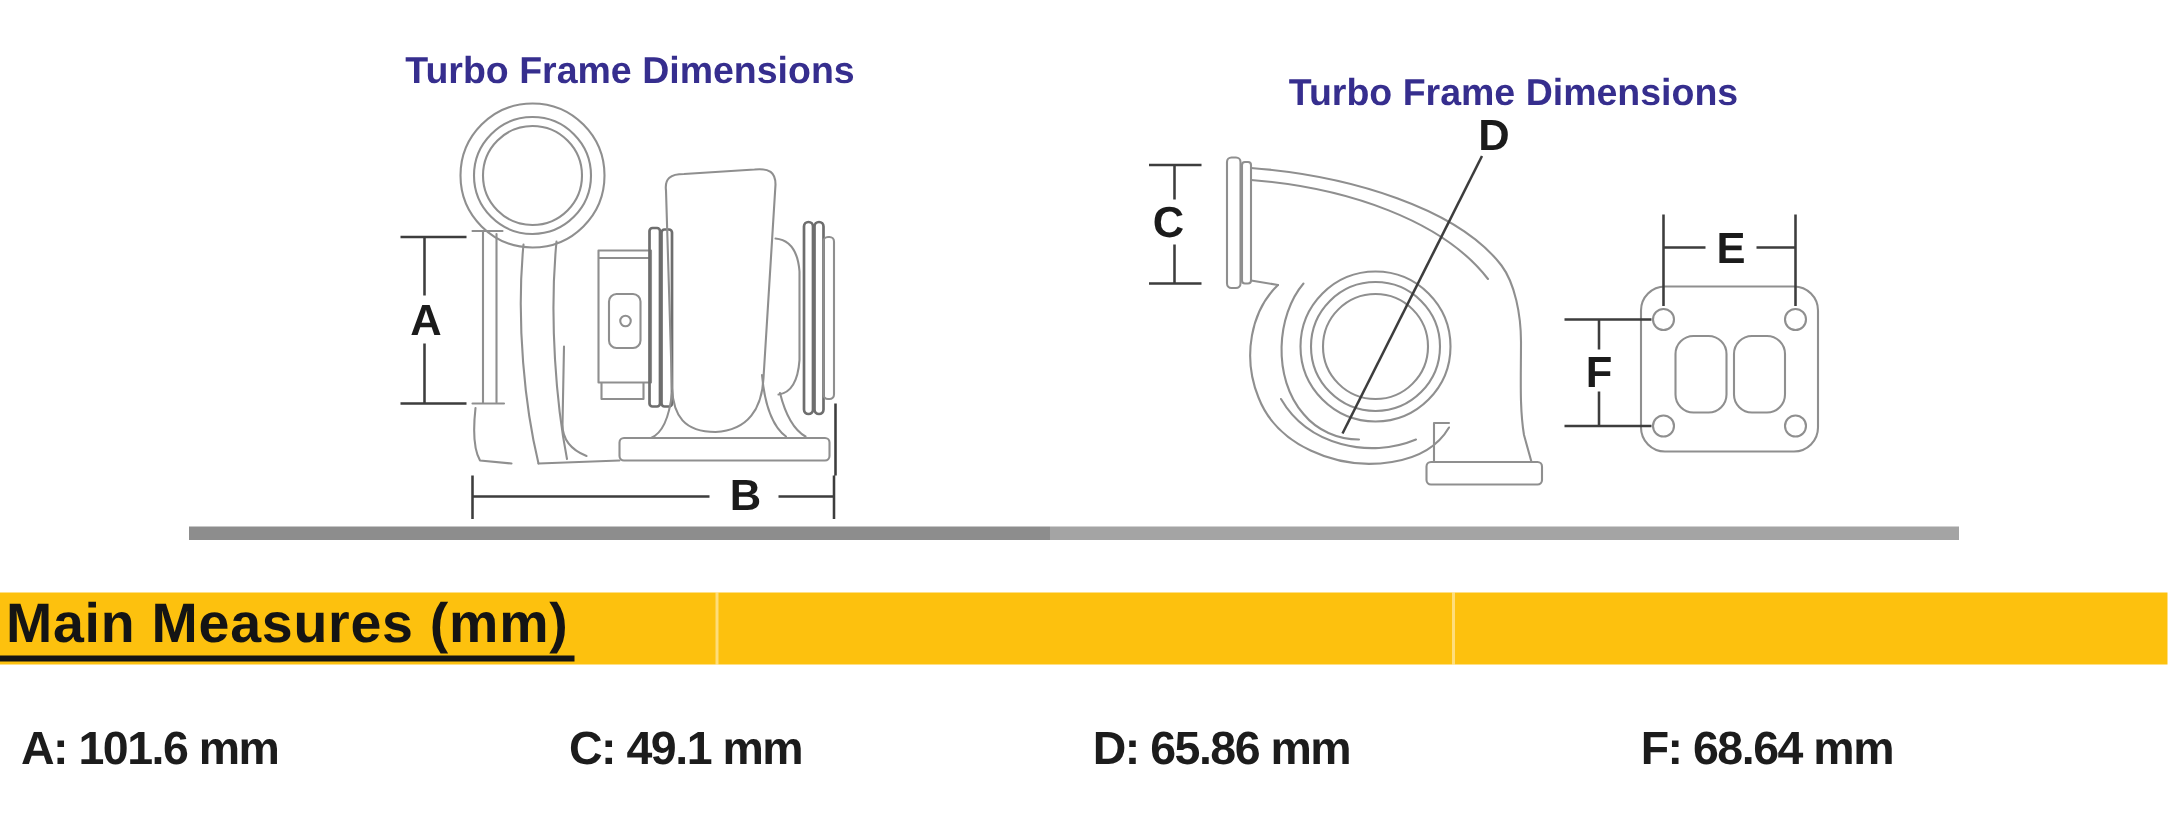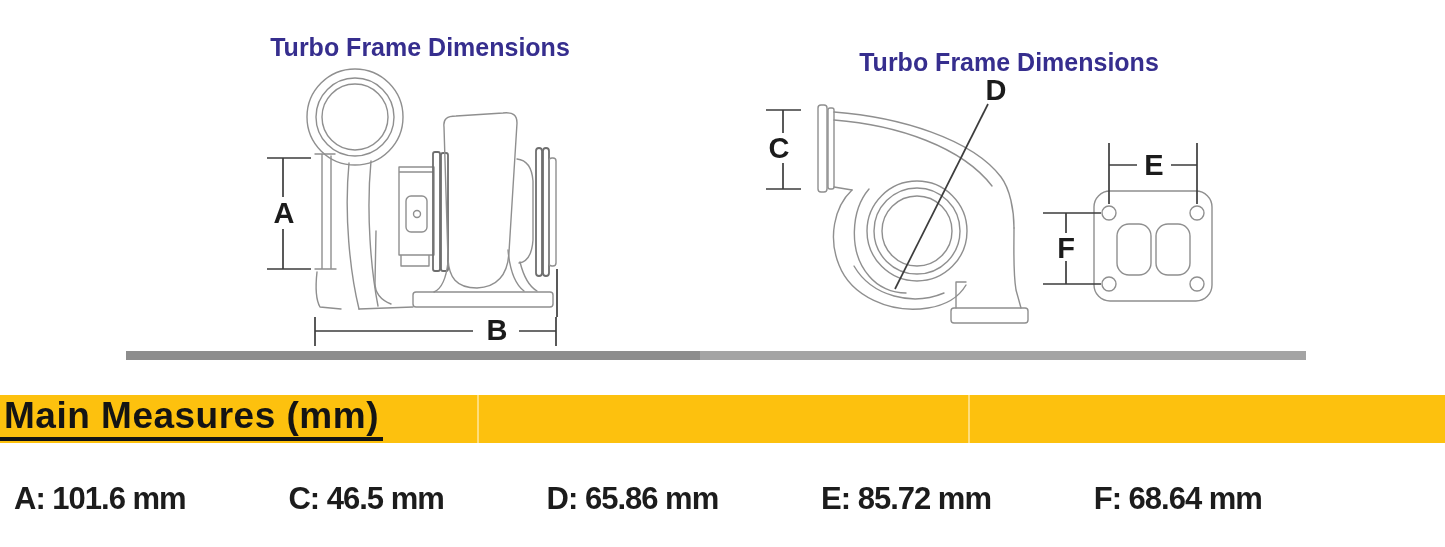--- a/index.html
+++ b/index.html
@@ -156,19 +156,18 @@
   <div class="diagram-title title-right">Turbo Frame Dimensions</div>
 
   <div class="banner">
     <div class="banner-seam seam-1"></div>
     <div class="banner-seam seam-2"></div>
     <span class="banner-title">Main Measures (mm)</span>
   </div>
 
   <div class="measures-row">
     <span class="measure-item">A: 101.6 mm</span>
-    <span class="measure-item">C: 46.5 mm</span>
+    <span class="measure-item">C: 49.1 mm</span>
     <span class="measure-item">D: 65.86 mm</span>
-    <span class="measure-item">E: 85.72 mm</span>
     <span class="measure-item">F: 68.64 mm</span>
   </div>
 
 </div>
 
 </body></html>

